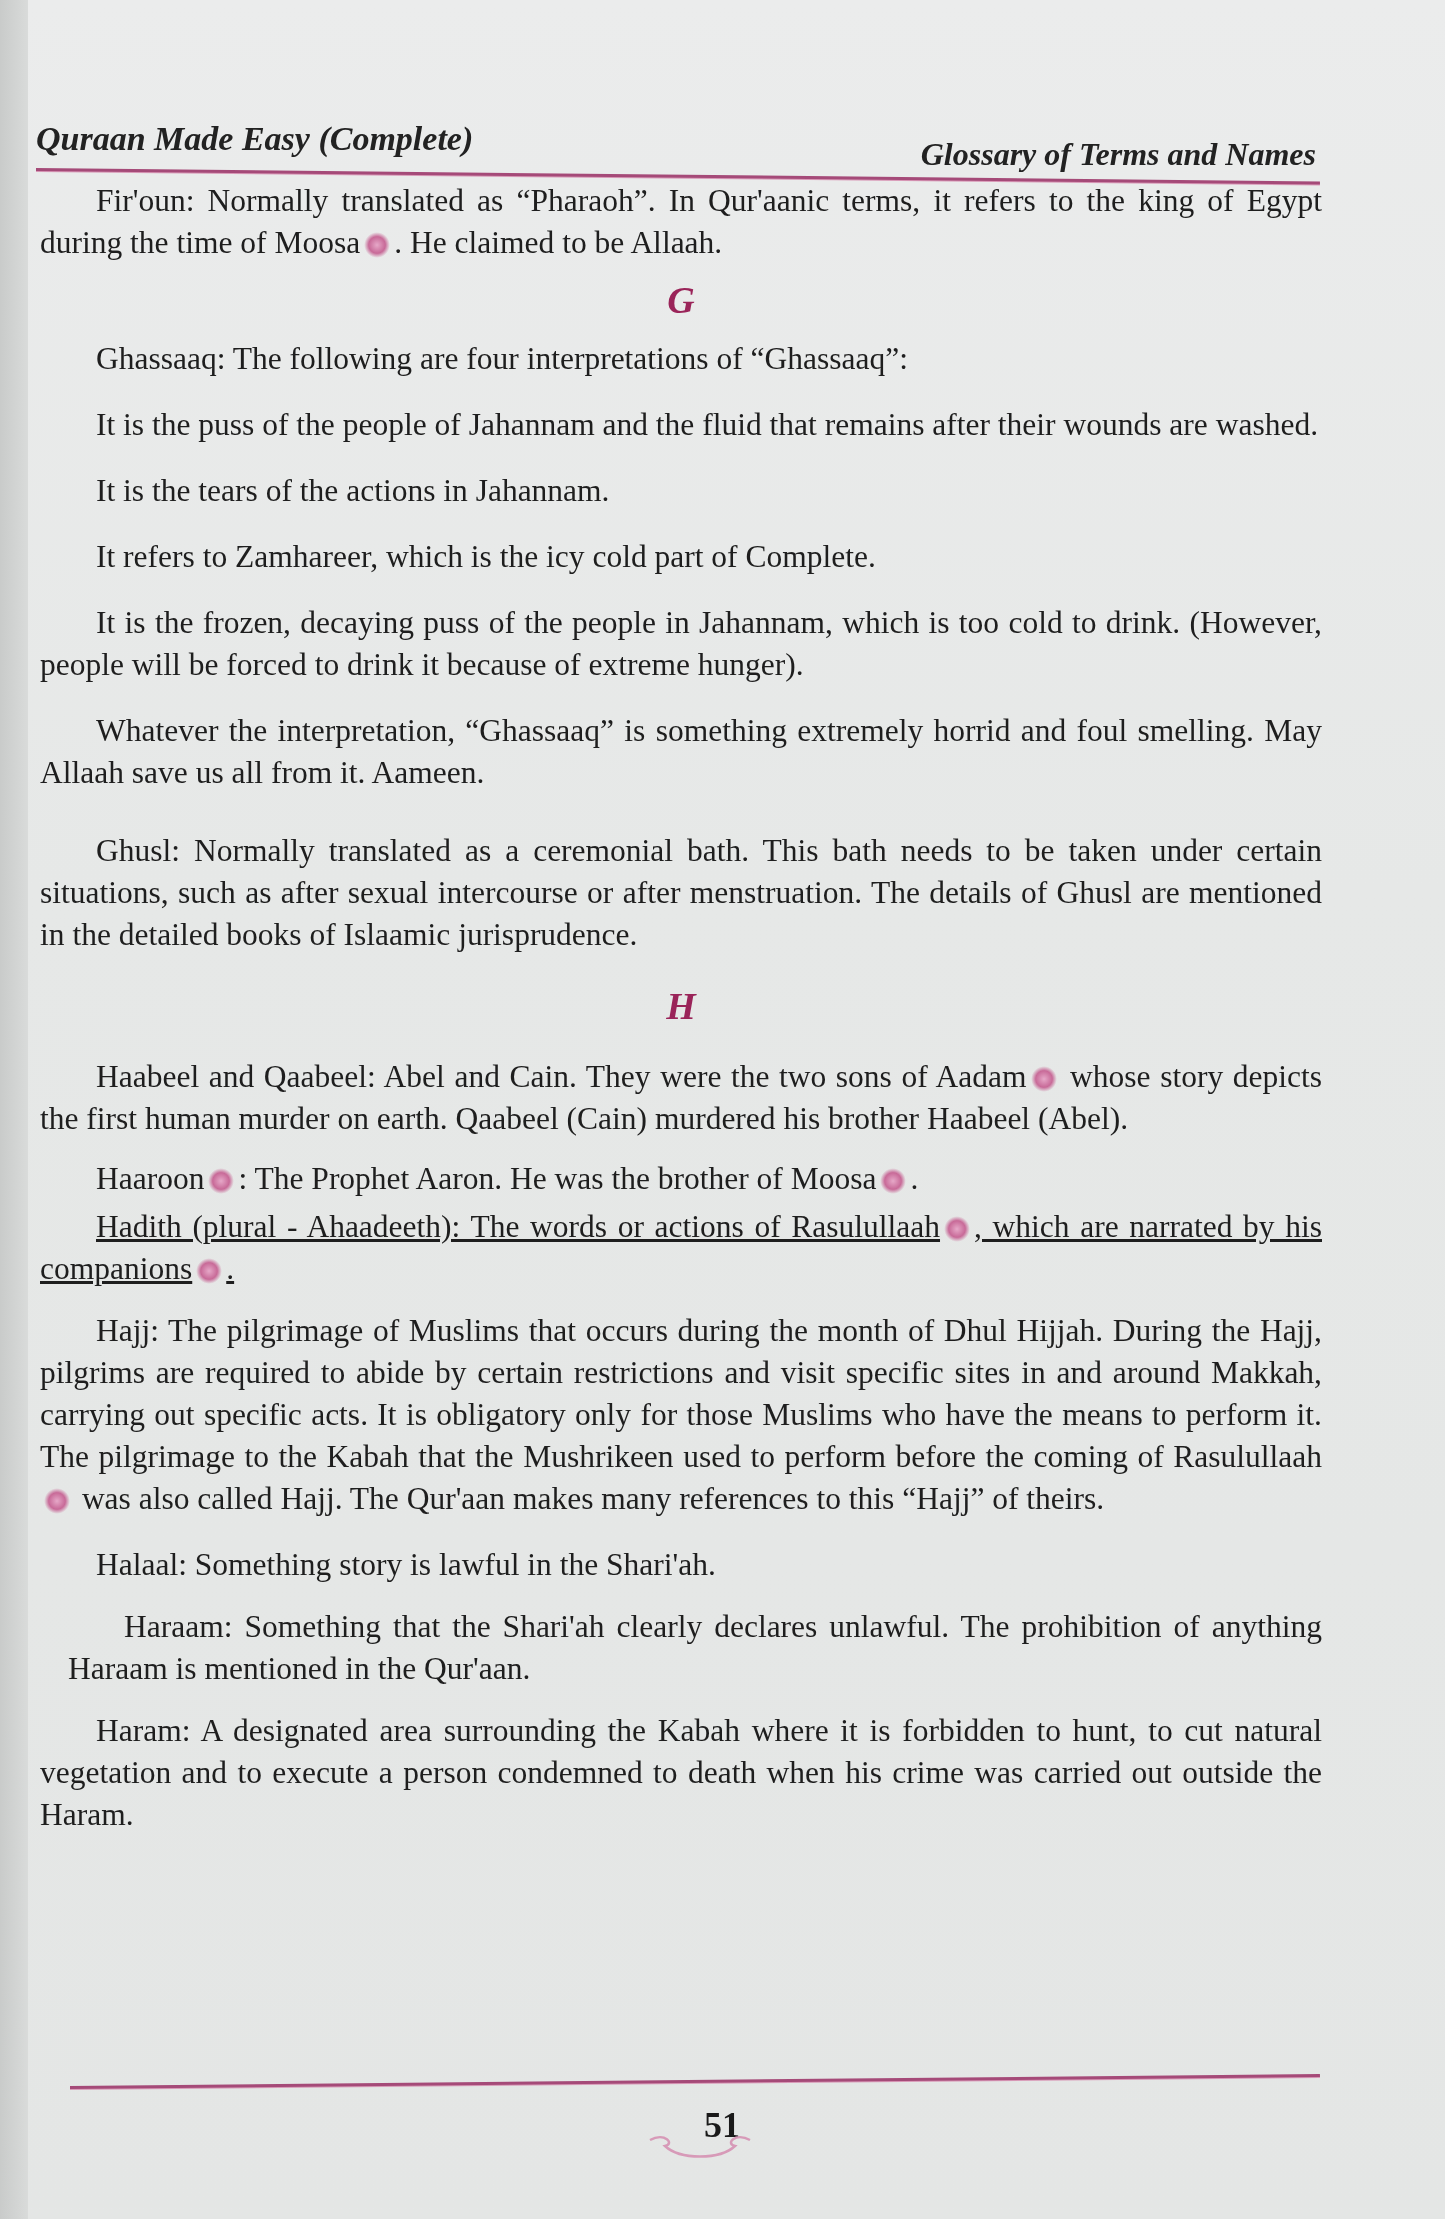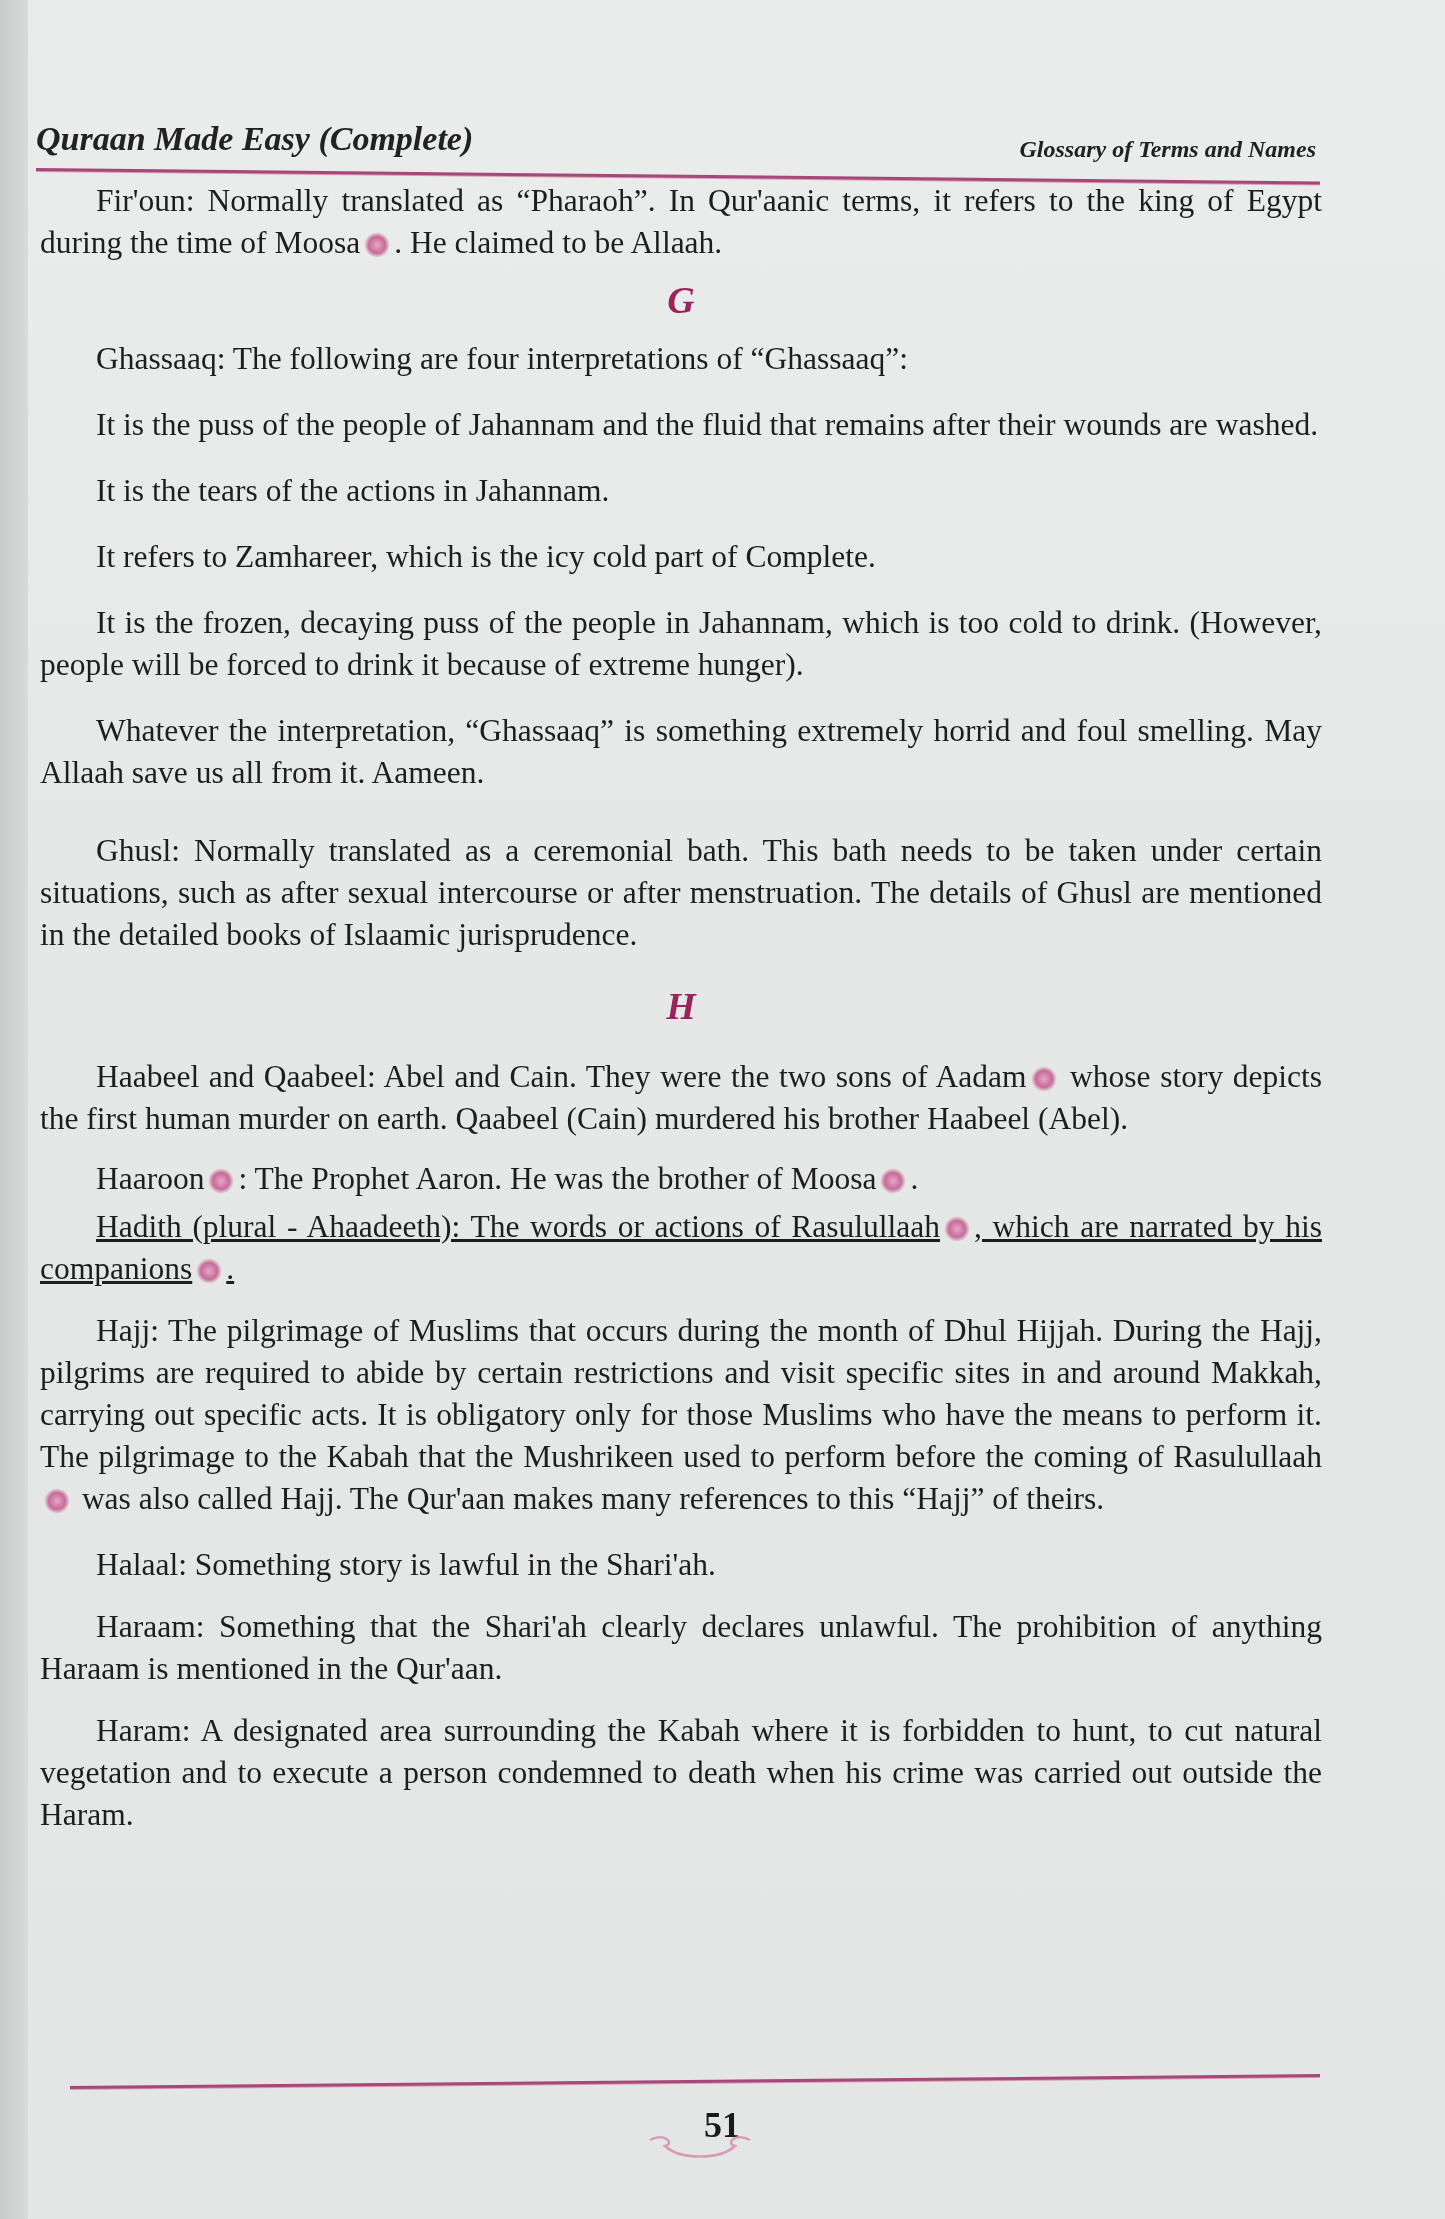--- a/index.html
+++ b/index.html
@@ -20,21 +20,21 @@
   }
   .header {
     position: absolute; left: 36px; top: 118px; width: 1280px; height: 60px;
   }
   .header .left {
     position: absolute; left: 0; top: 2px;
     font-style: italic; font-weight: bold; font-size: 34px; color: #222;
   }
   .header .right {
     position: absolute; right: 0; top: 18px;
-    font-style: italic; font-weight: bold; font-size: 24px; color: #222;
+    font-style: italic; font-weight: bold; font-size: 32px; color: #222;
   }
   .header-rule {
     position: absolute; left: 36px; top: 168px; width: 1284px; height: 3px;
     background: #a54a78;
     transform: rotate(0.6deg); transform-origin: left center;
     box-shadow: 0 1px 0 #d99ab8;
   }
   .body-text {
     position: absolute; left: 40px; top: 180px; width: 1282px;
     font-size: 31.5px; line-height: 42px; text-align: justify;
@@ -116,21 +116,21 @@
   </p>
   <p class="entry" style="margin-top:6px;text-decoration:underline;">
     <span class="indent"></span><span>Hadith (plural - Ahaadeeth): The words or actions of Rasulullaah</span><span class="pbuh">*</span><span>, which are narrated by his companions</span><span class="pbuh">*</span><span>.</span>
   </p>
   <p class="entry" style="margin-top:20px;">
     <span class="indent"></span><span>Hajj: The pilgrimage of Muslims that occurs during the month of Dhul Hijjah. During the Hajj, pilgrims are required to abide by certain restrictions and visit specific sites in and around Makkah, carrying out specific acts. It is obligatory only for those Muslims who have the means to perform it. The pilgrimage to the Kabah that the Mushrikeen used to perform before the coming of Rasulullaah</span><span class="pbuh">*</span><span> was also called Hajj. The Qur'aan makes many references to this “Hajj” of theirs.</span>
   </p>
   <p class="entry" style="margin-top:24px;">
     <span class="indent"></span><span>Halaal: Something story is lawful in the Shari'ah.</span>
   </p>
-  <p class="entry" style="margin-top:20px;">
+  <p class="entry" style="margin-top:20px;margin-left:28px;">
     <span class="indent"></span><span>Haraam: Something that the Shari'ah clearly declares unlawful. The prohibition of anything Haraam is mentioned in the Qur'aan.</span>
   </p>
   <p class="entry" style="margin-top:20px;">
     <span class="indent"></span><span>Haram: A designated area surrounding the Kabah where it is forbidden to hunt, to cut natural vegetation and to execute a person condemned to death when his crime was carried out outside the Haram.</span>
   </p>
 </div>
 
 <div class="footer-rule"></div>
 <div class="page-number">51</div>
 <svg class="page-ornament" viewBox="0 0 110 30">

